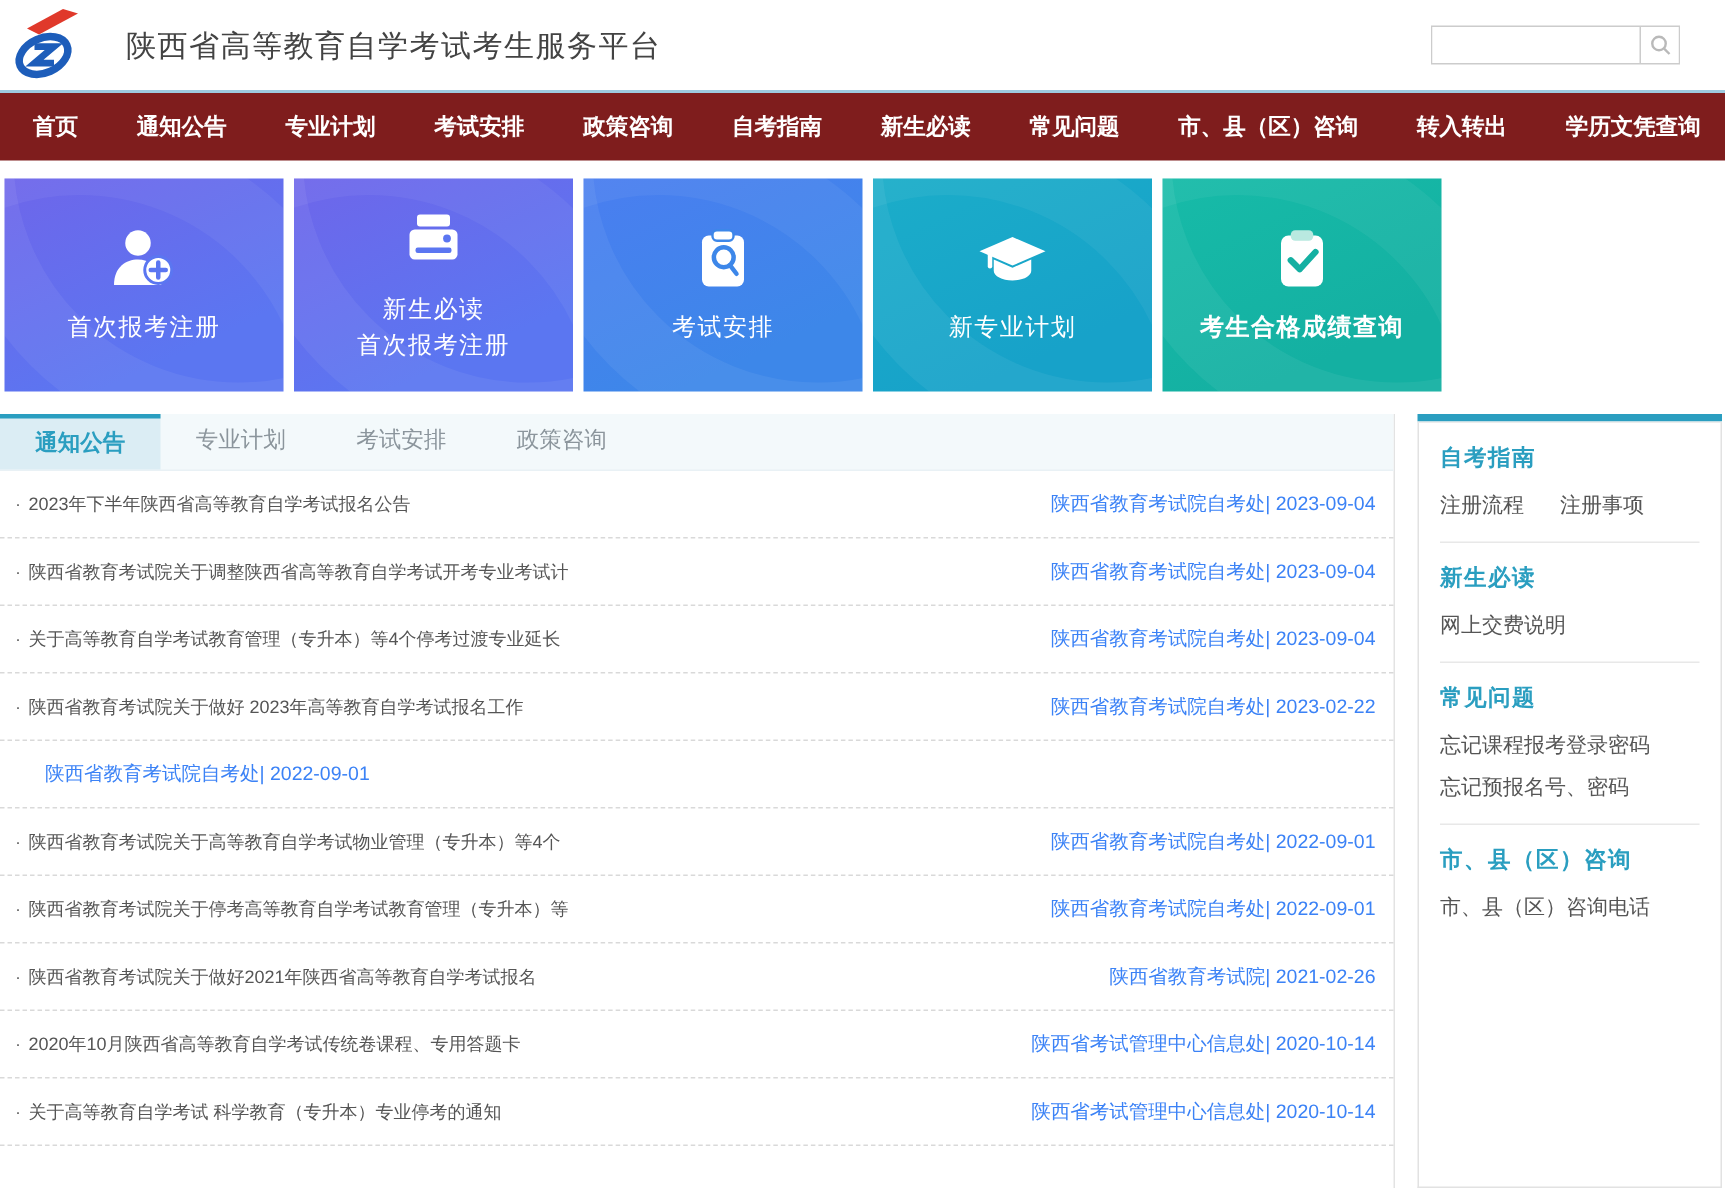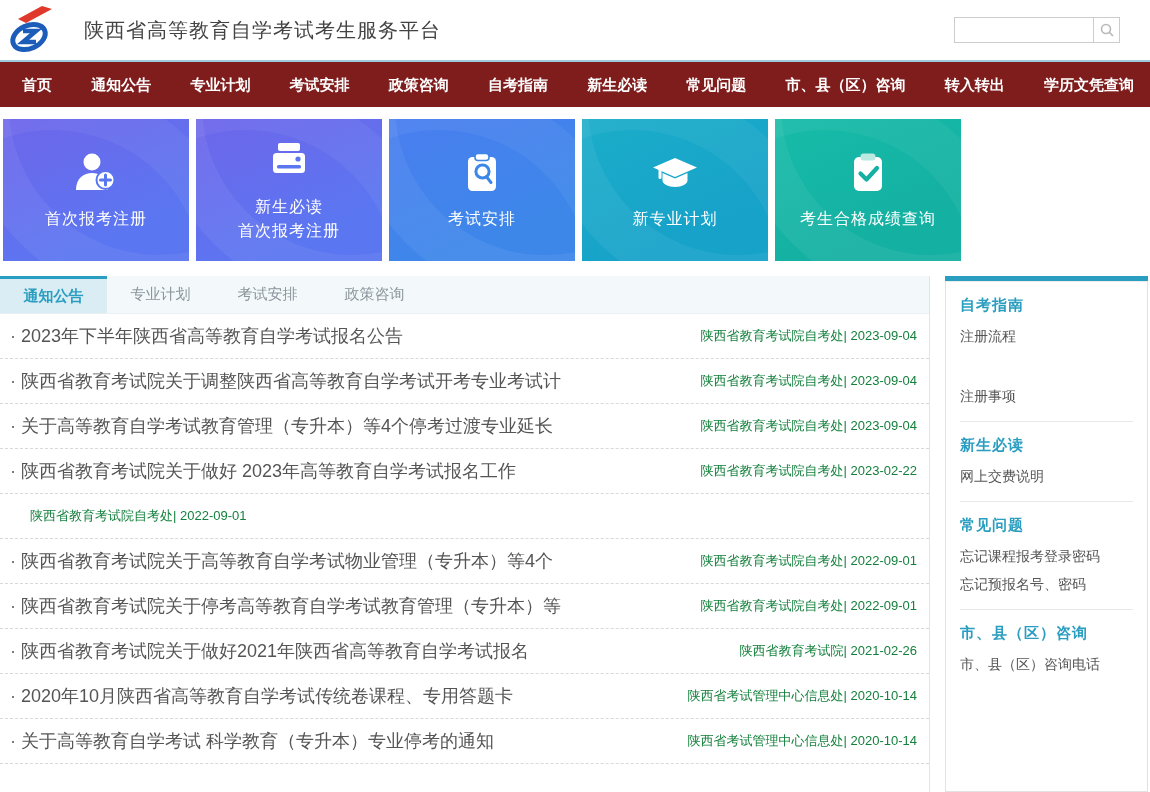--- a/index.html
+++ b/index.html
@@ -39,34 +39,34 @@
   .main { width:930px; border-right:1px solid #e3e3e3; }
 
   .tabbar { height:38px; display:flex; background:#f3f9fb; border-bottom:1px solid #e9f1f5; }
   .tab { width:107px; text-align:center; line-height:36px; font-size:15px; color:#8b959c; cursor:pointer; }
   .tab.active { background:#dbedf4; border-top:3px solid #2a9ec0; line-height:33px;
     color:#2a9ec0; font-weight:bold; }
 
   .news-list { list-style:none; }
   .news-row { height:45px; display:flex; align-items:center; justify-content:space-between;
     padding:0 12px 0 10px; border-bottom:1px dashed #d9d9d9; }
-  .news-title { font-size:18px; color:#555; text-decoration:none; cursor:pointer;
+  .news-title { font-size:12px; color:#555; text-decoration:none; cursor:pointer;
     white-space:nowrap; overflow:hidden; }
   .news-title .dot { color:#666; margin-right:5px; }
-  .news-meta { font-size:13px; color:#15803d; white-space:nowrap; margin-left:20px; }
+  .news-meta { font-size:13px; color:#3b82f6; white-space:nowrap; margin-left:20px; }
 
   
   .sidebar { margin-left:15px; width:203px; display:flex; flex-direction:column; }
   .sidebar-topbar { height:5px; background:#2a9ec0; }
   .sidebar-box { flex:1; border:1px solid #e2e2e2; border-top:1px solid #ececec; padding:0 14px; }
   .side-section { border-bottom:1px solid #e8e8e8; padding:14px 0 15px; }
   .side-section:last-child { border-bottom:none; }
   .side-heading { color:#2a9ec0; font-size:15px; font-weight:bold; letter-spacing:1px; }
   .side-links { margin-top:13px; display:flex; flex-direction:column; gap:10px; }
-  .side-links.inline { flex-direction:column; gap:42px; }
+  .side-links.inline { flex-direction:row; gap:24px; }
   .side-link { font-size:14px; color:#555; text-decoration:none; cursor:pointer; white-space:nowrap; }
 </style>
 </head>
 <body>
 
 <div class="header">
   <span class="logo">
     <svg viewBox="0 0 44 52">
       <polygon points="10,15 34,2 44,5 18,19" fill="#e0392b"></polygon>
       <ellipse cx="21" cy="33" rx="17" ry="11.5" fill="none" stroke="#1d5dba" stroke-width="5" transform="rotate(-24 21 33)"></ellipse>
@@ -145,21 +145,21 @@
         <svg viewBox="0 0 48 48">
     <polygon points="24,9 46,18.5 24,28 2,18.5" fill="#fff"></polygon>
     <path d="M11.5 24 v7.5 c0 3.5 5.5 6.5 12.5 6.5 s12.5 -3 12.5 -6.5 V24 L24 29.5 Z" fill="#fff"></path>
     <rect x="7.5" y="19" width="3" height="11" rx="1.5" fill="#fff"></rect>
   </svg>
       </span>
       <div class="tlabel">
         <div>新专业计划</div>
       </div>
     </div>
-    <div class="tile" style="--tc: #14b0a2; background: linear-gradient(155deg, rgb(23, 187, 168) 0%, rgb(20, 176, 162) 75%);">
+    <div class="tile" style="--tc: #14b0a2; background: linear-gradient(155deg, rgb(23, 187, 168) 0%, rgb(20, 176, 162) 75%); font-weight: bold;">
       <span class="ticon">
         <svg viewBox="0 0 48 48">
     <rect x="10" y="8" width="28" height="34" rx="5" fill="#fff"></rect>
     <rect x="16.5" y="4.5" width="15" height="7" rx="3" fill="#b9e9e0"></rect>
     <path d="M16.5 24.5 l6 6 L33 19" fill="none" stroke="var(--tc)" stroke-width="4.2" stroke-linecap="round" stroke-linejoin="round"></path>
   </svg>
       </span>
       <div class="tlabel">
         <div>考生合格成绩查询</div>
       </div>

